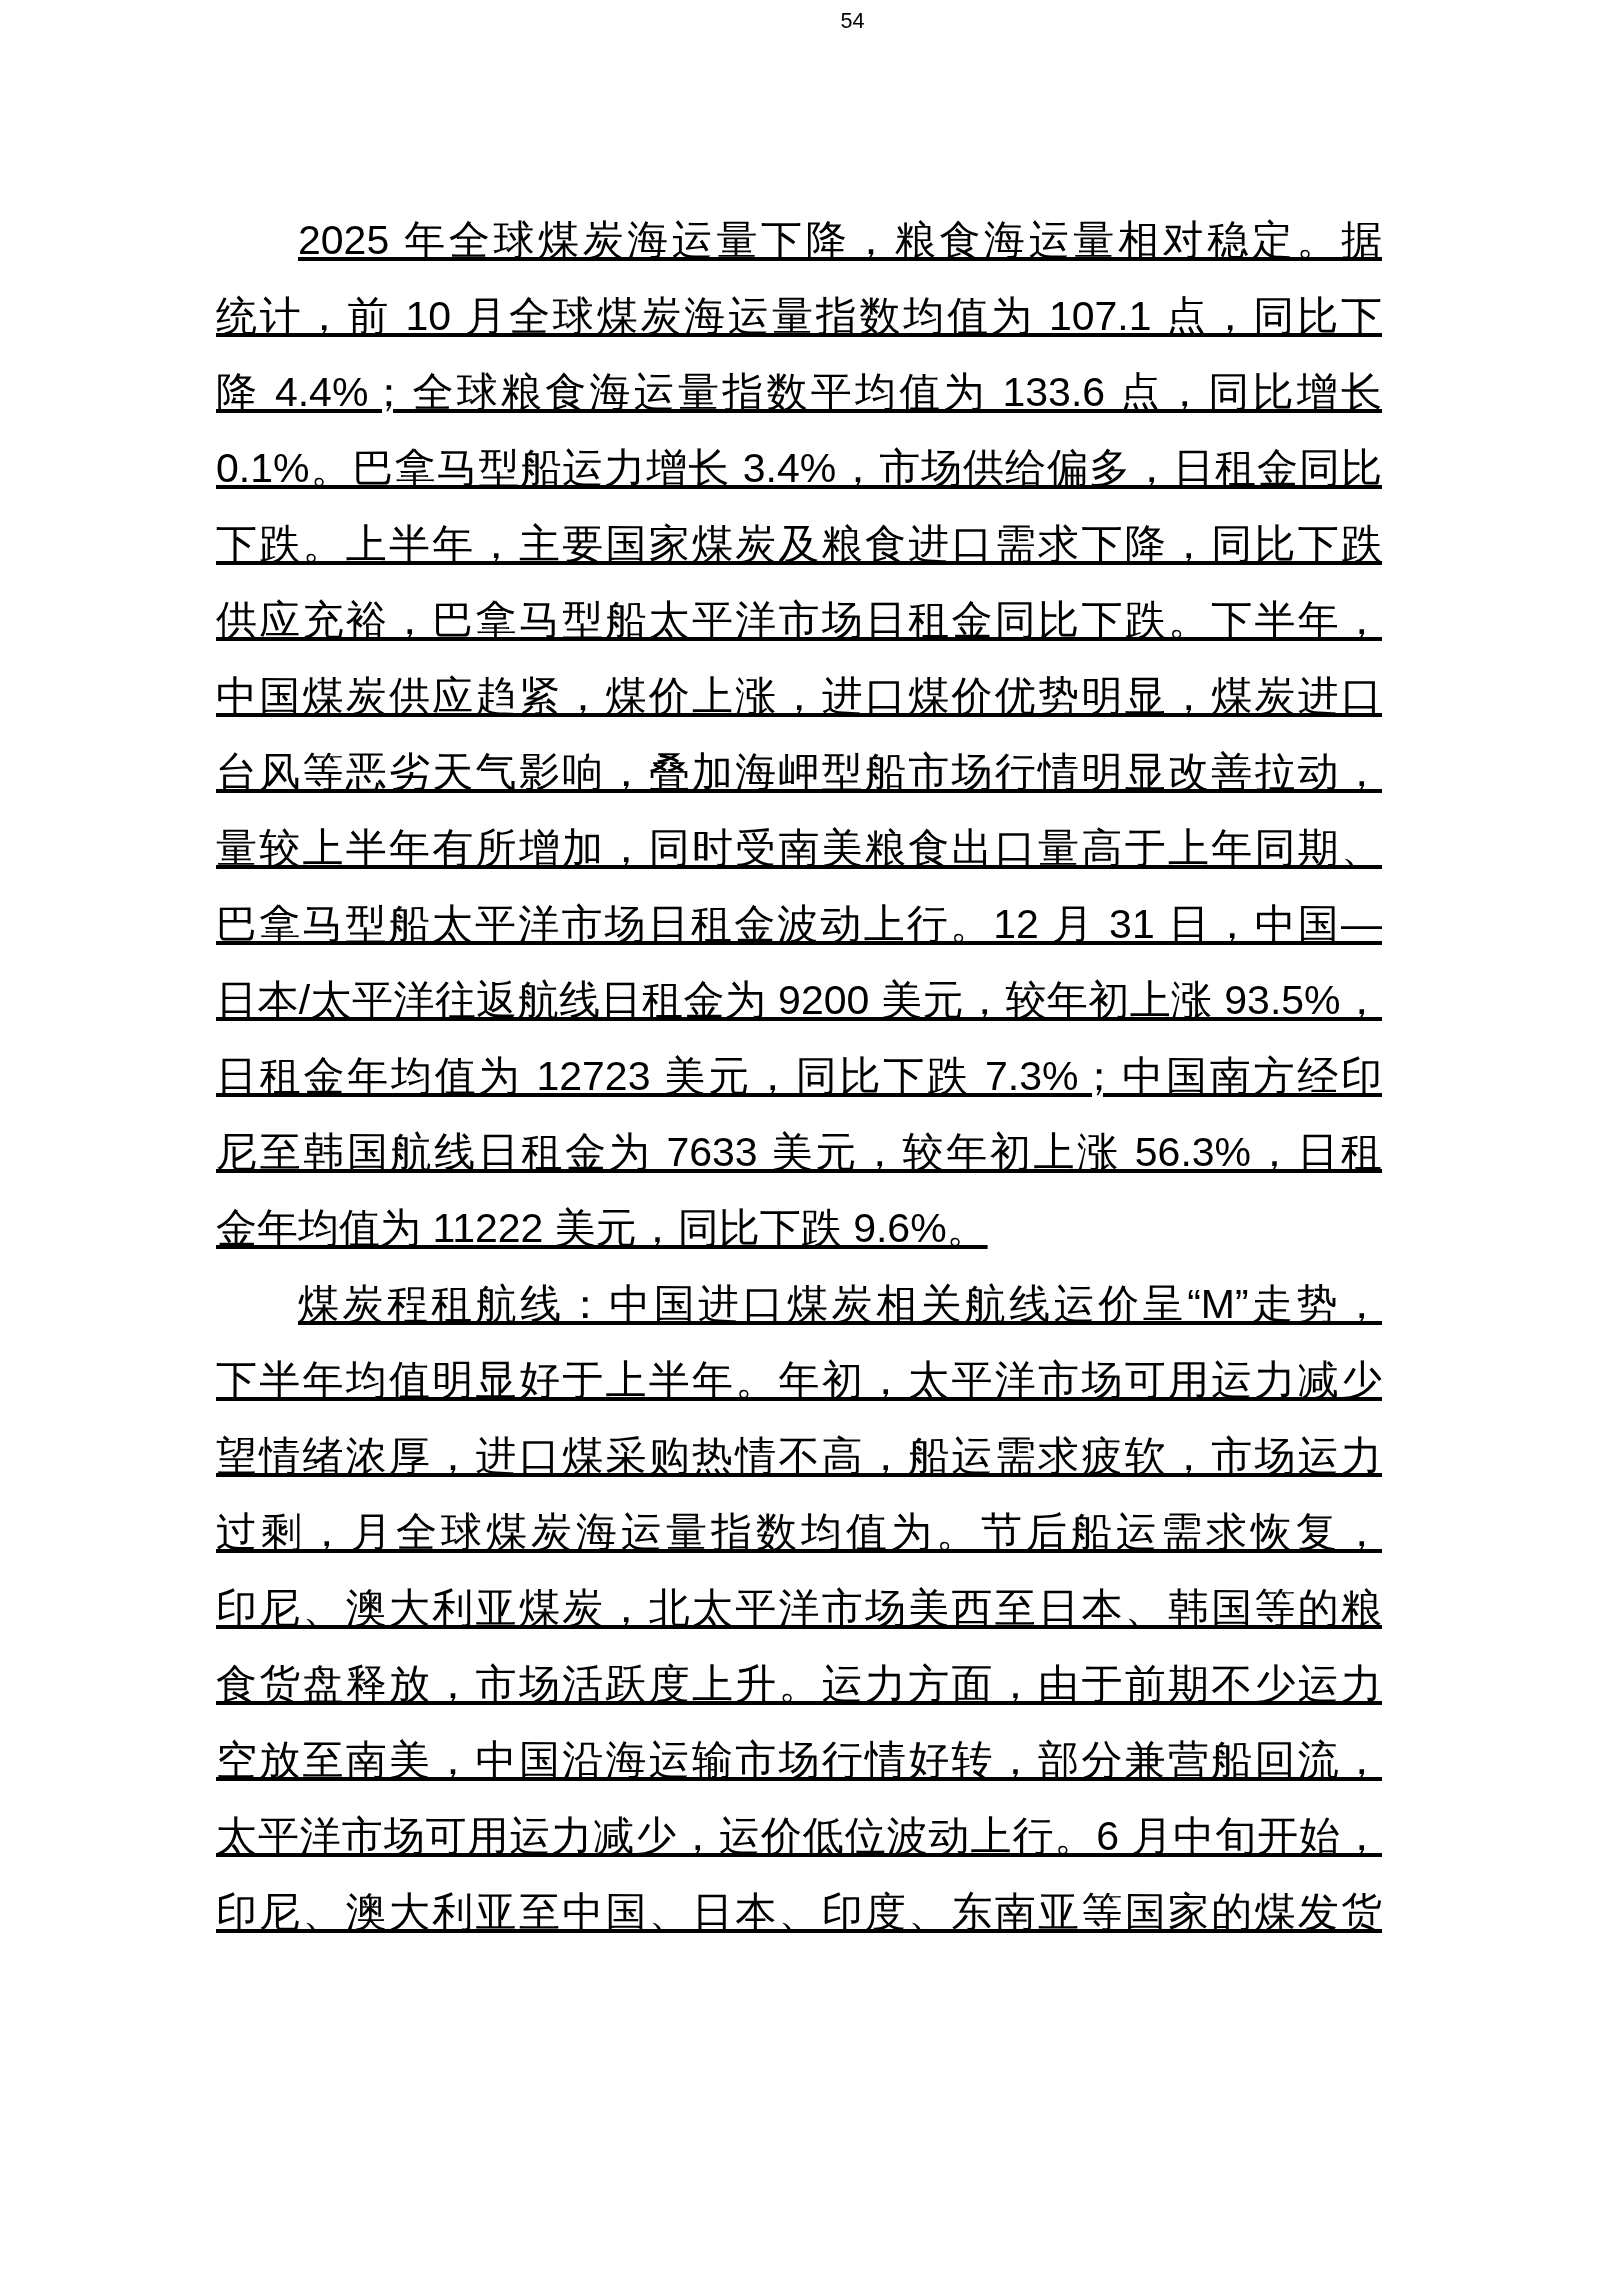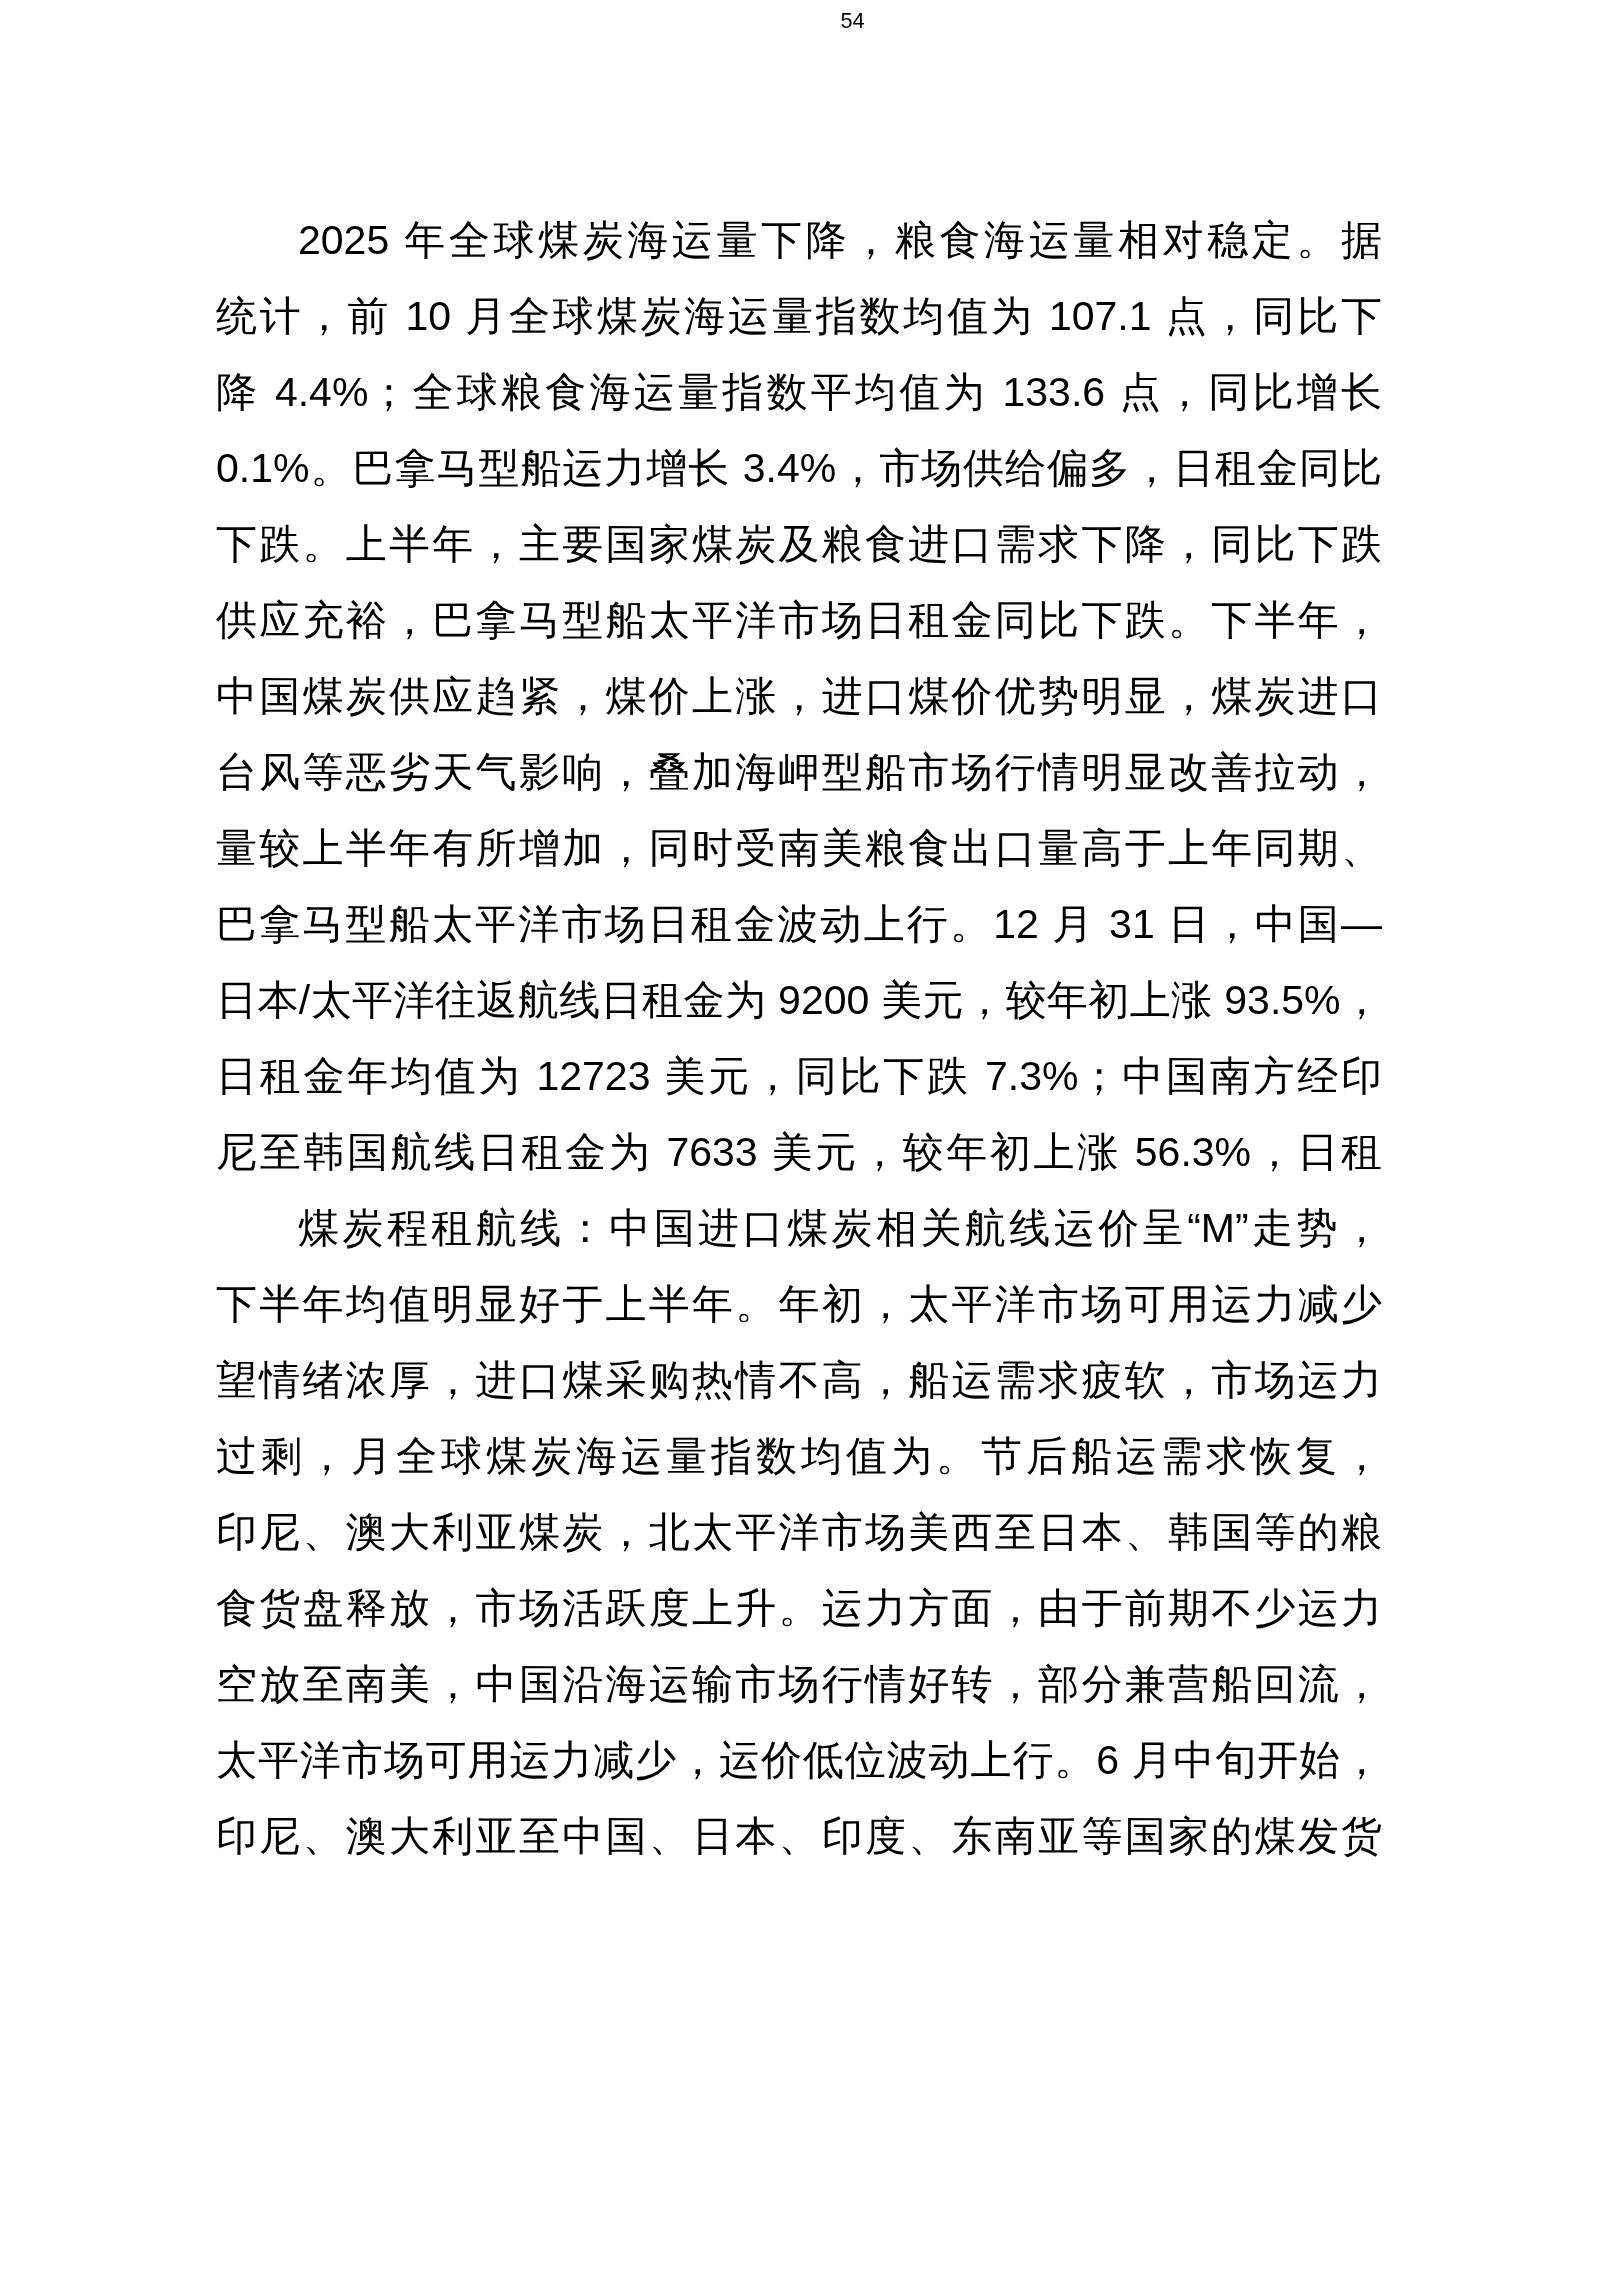--- a/index.html
+++ b/index.html
@@ -34,20 +34,21 @@
     width: 1166px;
     font-size: 41px;
     color: #000000;
   }
   .line {
     height: 76px;
     line-height: 76px;
     text-align: justify;
     text-align-last: justify;
     overflow: visible;
+    text-decoration: underline;
   }
   .line.indent {
     text-indent: 82px;
   }
   .line.para-end {
     text-align-last: left;
   }
 </style>
 </head>
 <body>
@@ -62,20 +63,21 @@
     <div class="line">0.1%。巴拿马型船运力增长 3.4%，市场供给偏多，日租金同比</div>
     <div class="line">下跌。上半年，主要国家煤炭及粮食进口需求下降，同比下跌</div>
     <div class="line">供应充裕，巴拿马型船太平洋市场日租金同比下跌。下半年，</div>
     <div class="line">中国煤炭供应趋紧，煤价上涨，进口煤价优势明显，煤炭进口</div>
     <div class="line">台风等恶劣天气影响，叠加海岬型船市场行情明显改善拉动，</div>
     <div class="line">量较上半年有所增加，同时受南美粮食出口量高于上年同期、</div>
     <div class="line">巴拿马型船太平洋市场日租金波动上行。12 月 31 日，中国—</div>
     <div class="line">日本/太平洋往返航线日租金为 9200 美元，较年初上涨 93.5%，</div>
     <div class="line">日租金年均值为 12723 美元，同比下跌 7.3%；中国南方经印</div>
     <div class="line">尼至韩国航线日租金为 7633 美元，较年初上涨 56.3%，日租</div>
+    <div class="line para-end">金年均值为 11222 美元，同比下跌 9.6%。</div>
     <div class="line indent">煤炭程租航线：中国进口煤炭相关航线运价呈“M”走势，</div>
     <div class="line">下半年均值明显好于上半年。年初，太平洋市场可用运力减少</div>
     <div class="line">望情绪浓厚，进口煤采购热情不高，船运需求疲软，市场运力</div>
     <div class="line">过剩，月全球煤炭海运量指数均值为。节后船运需求恢复，</div>
     <div class="line">印尼、澳大利亚煤炭，北太平洋市场美西至日本、韩国等的粮</div>
     <div class="line">食货盘释放，市场活跃度上升。运力方面，由于前期不少运力</div>
     <div class="line">空放至南美，中国沿海运输市场行情好转，部分兼营船回流，</div>
     <div class="line">太平洋市场可用运力减少，运价低位波动上行。6 月中旬开始，</div>
     <div class="line">印尼、澳大利亚至中国、日本、印度、东南亚等国家的煤发货</div>
   </div>

